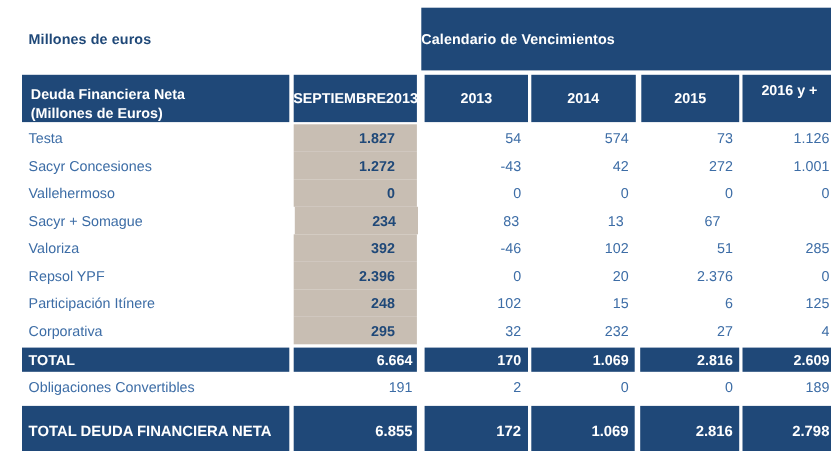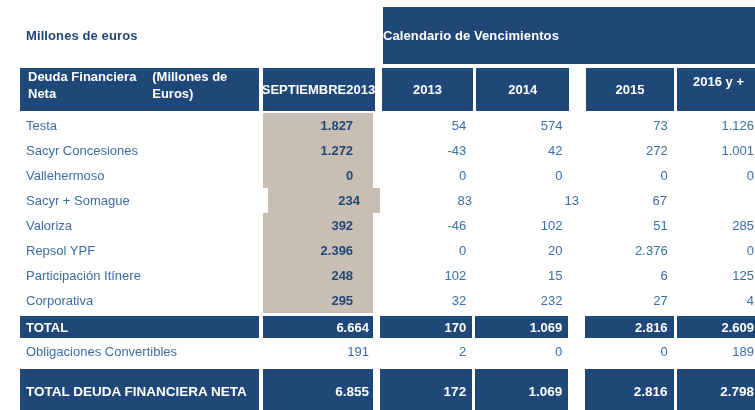--- a/index.html
+++ b/index.html
@@ -10,34 +10,34 @@
   }
   .wrap{position:absolute;left:20px;top:7px;width:740px;}
   .row{display:flex;width:740px;}
 
   
   .c{box-sizing:border-box;display:flex;align-items:center;}
   .c.lab {width:244px;}
   .c.sept{width:112px;margin-left:4px;}
   .c.y13 {width:94px;margin-left:7px;}
   .c.y14 {width:95px;margin-left:3px;}
-  .c.y15 {width:90px;margin-left:17px;}
+  .c.y15 {width:90px;margin-left:5px;}
   .c.y16 {width:85px;margin-left:3px;}
 
   
   .topband{height:57px;margin-bottom:4px;}
   .title-area{width:363px;display:flex;align-items:center;}
   .page-title{font-size:13px;font-weight:bold;color:#1F4878;padding-left:6px;letter-spacing:.1px;}
   .banner{flex:1;background:#1F4878;display:flex;align-items:center;justify-content:flex-start;}
   .banner span{color:#fff;font-weight:bold;font-size:13px;letter-spacing:.1px;}
 
   
   .headrow{height:43px;margin-bottom:2px;}
   .headrow .c{background:#1F4878;color:#fff;font-weight:bold;font-size:13px;line-height:17px;}
-  .headrow .lab{flex-direction:row;align-items:flex-start;justify-content:center;padding-left:8px;}
+  .headrow .lab{flex-direction:column;align-items:flex-start;justify-content:flex-end;padding-left:8px;}
   .headrow .sept{flex-direction:row;justify-content:center;align-items:center;text-align:center;}
   .headrow .yr{justify-content:center;}
   .headrow .y16{align-items:flex-start;padding-top:5px;}
 
   
   .data-row{height:25px;font-size:13px;color:#3D6DA6;}
   .data-row .lab{padding-left:6px;}
   .num{justify-content:flex-end;text-align:right;}
   .data-row .sept{background:#C8BEB3;color:#1F4878;font-weight:bold;padding-right:20px;}
   .data-row .yr{padding-right:6px;}

